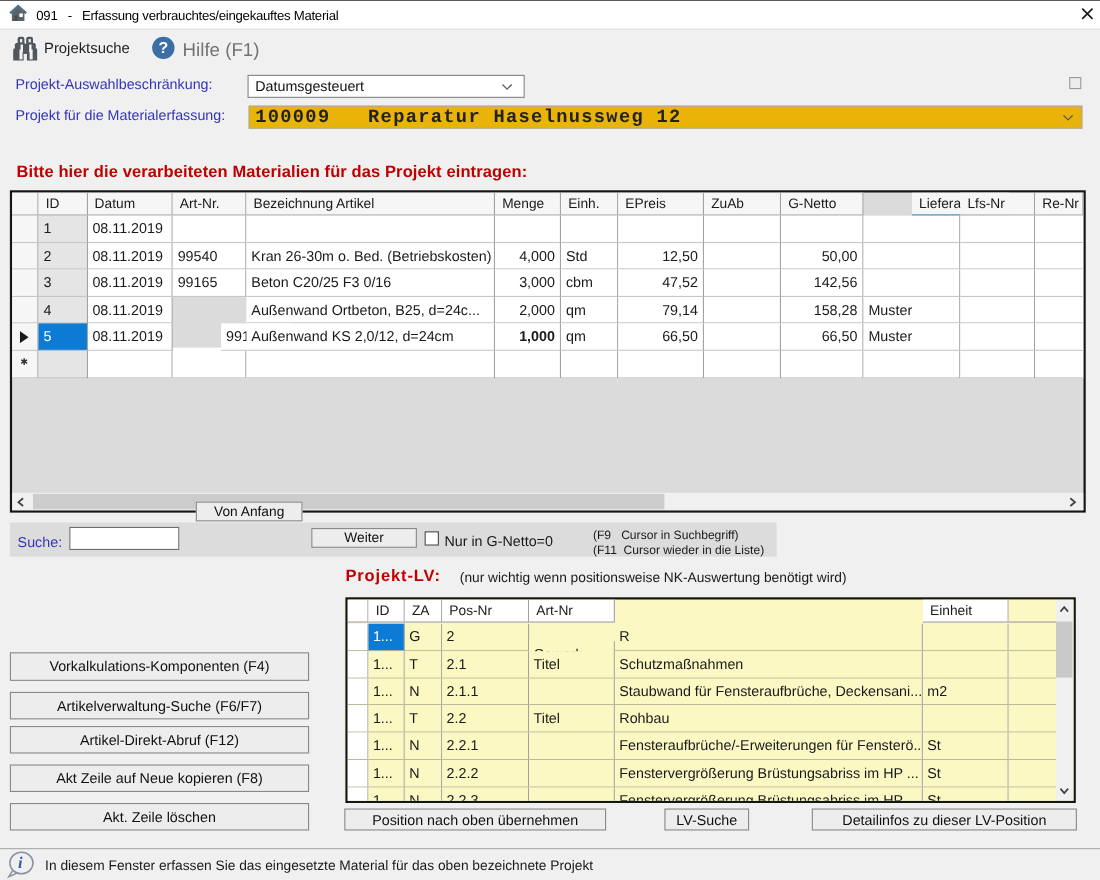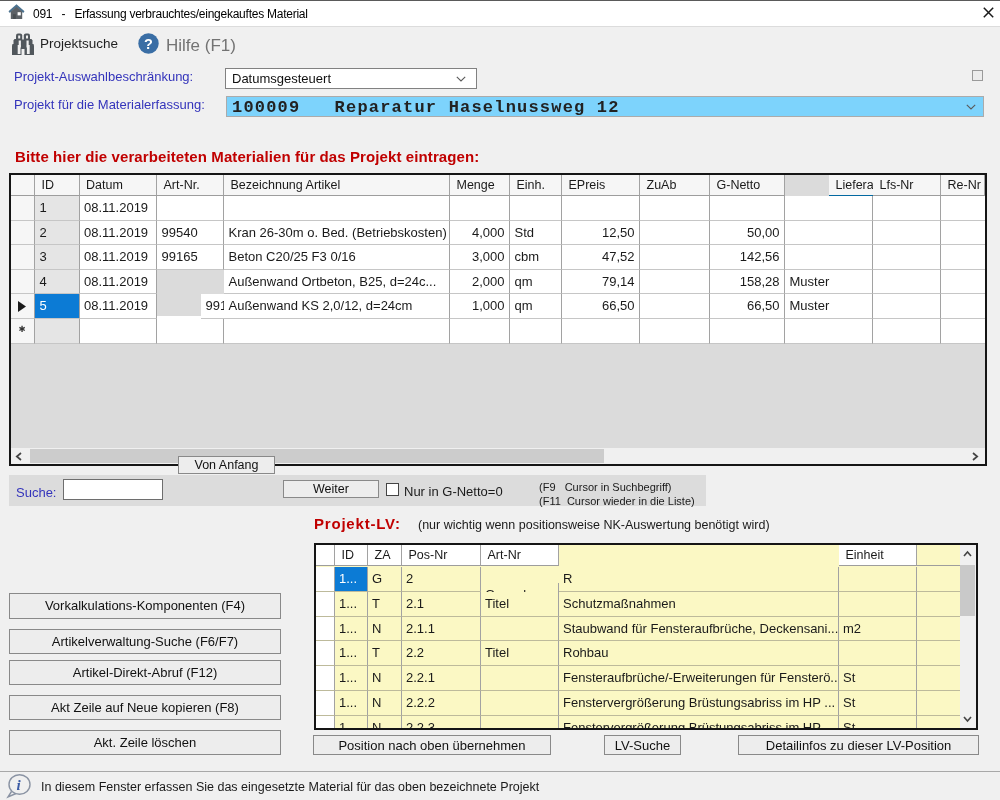--- a/index.html
+++ b/index.html
@@ -53,21 +53,21 @@
 
 <div class="abs lbl" style="left:14px;top:69px;">Projekt-Auswahlbeschränkung:</div>
 <div class="abs" style="left:225px;top:68px;width:252px;height:21px;background:#ffffff;border:1px solid #818181;box-sizing:border-box;">
   <div style="position:absolute;left:6px;top:2px;font-size:13px;color:#111;">Datumsgesteuert</div>
   <svg style="position:absolute;right:10px;top:7px;" width="10" height="6" viewBox="0 0 10 6">
       <path d="M0.8 0.8 L5 5 L9.2 0.8" stroke="#5a5a5a" stroke-width="1.1" fill="none"></path>
     </svg>
 </div>
 <div class="abs" style="left:972px;top:70px;width:11px;height:11px;background:#ececec;border:1px solid #9a9a9a;box-sizing:border-box;"></div>
 <div class="abs lbl" style="left:14px;top:97px;">Projekt für die Materialerfassung:</div>
-<div class="abs" style="left:226px;top:96px;width:758px;height:21px;background:#7dd3fc;border:1px solid #ababab;box-sizing:border-box;">
+<div class="abs" style="left:226px;top:96px;width:758px;height:21px;background:#eab308;border:1px solid #ababab;box-sizing:border-box;">
   <div style="position:absolute;left:5px;top:2px;font-size:17px;line-height:17px;font-family:'Liberation Mono',monospace;font-weight:bold;letter-spacing:1.2px;color:#222;">100009&nbsp;&nbsp;&nbsp;Reparatur Haselnussweg 12</div>
   <svg style="position:absolute;right:7px;top:7px;" width="10" height="6" viewBox="0 0 10 6">
       <path d="M0.8 0.8 L5 5 L9.2 0.8" stroke="#5a5a5a" stroke-width="1.1" fill="none"></path>
     </svg>
 </div>
 
 <div class="abs red" style="left:15px;top:147.5px;">Bitte hier die verarbeiteten Materialien für das Projekt eintragen:</div>
 
 <div class="abs" style="left:9px;top:173px;width:978px;height:293px;border:2px solid #151515;background:#dbdbdb;box-sizing:border-box;overflow:hidden;" id="maingrid">
     <div class="hcell" style="left:0px;top:0;width:24px;height:20.5px;line-height:20.5px;background:#f6f6f6;border-right:1px solid #a2a2a2;border-bottom:1px solid #9d9d9d;padding-left:6.5px;"></div>
@@ -137,21 +137,21 @@
     <div class="cell" style="left:930px;top:94.80000000000001px;width:44px;height:24.6px;background:#ffffff;border-bottom:1px solid #c6c6c6;"></div>
     <div class="cell" style="left:0;top:119.4px;width:24px;height:24.6px;background:#f6f6f6;border-right:1px solid #a2a2a2;border-bottom:1px solid #c6c6c6;">
       <svg width="8" height="11" viewBox="0 0 8 11" style="position:absolute;left:7px;top:6.5px;">
         <path d="M0 0 L8 5.5 L0 11 Z" fill="#1a1a1a"></path>
       </svg>
     </div>
     <div class="cell" style="left:24px;top:119.4px;width:44.5px;height:24.6px;line-height:24.6px;background:#0c7bd5;border-right:1px solid #a2a2a2;border-bottom:1px solid #c6c6c6;padding-left:4.5px;color:#ffffff;">5</div>
     <div class="cell" style="left:68.5px;top:119.4px;width:77.5px;height:24.6px;line-height:24.6px;background:#ffffff;border-right:1px solid #a2a2a2;border-bottom:1px solid #c6c6c6;padding-left:4.5px;">08.11.2019</div>
     <div class="cell" style="left:146px;top:119.4px;width:67px;height:24.6px;line-height:24.6px;background:#ffffff;border-right:1px solid #a2a2a2;border-bottom:1px solid #c6c6c6;padding-left:4.5px;margin-left:44px;">99162</div>
     <div class="cell" style="left:213px;top:119.4px;width:226px;height:24.6px;line-height:24.6px;background:#ffffff;border-right:1px solid #a2a2a2;border-bottom:1px solid #c6c6c6;padding-left:4.5px;">Außenwand KS 2,0/12, d=24cm</div>
-    <div class="cell" style="left:439px;top:119.4px;width:60px;height:24.6px;line-height:24.6px;background:#ffffff;border-right:1px solid #a2a2a2;border-bottom:1px solid #c6c6c6;padding-left:4.5px;padding-left:0;padding-right:4.5px;text-align:right;">1,000</div>
+    <div class="cell" style="left:439px;top:119.4px;width:60px;height:24.6px;line-height:24.6px;background:#ffffff;border-right:1px solid #a2a2a2;border-bottom:1px solid #c6c6c6;padding-left:4.5px;padding-left:0;padding-right:4.5px;text-align:right;font-weight:bold;">1,000</div>
     <div class="cell" style="left:499px;top:119.4px;width:52px;height:24.6px;line-height:24.6px;background:#ffffff;border-right:1px solid #a2a2a2;border-bottom:1px solid #c6c6c6;padding-left:4.5px;">qm</div>
     <div class="cell" style="left:551px;top:119.4px;width:78px;height:24.6px;line-height:24.6px;background:#ffffff;border-right:1px solid #a2a2a2;border-bottom:1px solid #c6c6c6;padding-left:4.5px;padding-left:0;padding-right:4.5px;text-align:right;">66,50</div>
     <div class="cell" style="left:629px;top:119.4px;width:70px;height:24.6px;line-height:24.6px;background:#ffffff;border-right:1px solid #a2a2a2;border-bottom:1px solid #c6c6c6;padding-left:4.5px;padding-left:0;padding-right:4.5px;text-align:right;"></div>
     <div class="cell" style="left:699px;top:119.4px;width:75px;height:24.6px;line-height:24.6px;background:#ffffff;border-right:1px solid #a2a2a2;border-bottom:1px solid #c6c6c6;padding-left:4.5px;padding-left:0;padding-right:4.5px;text-align:right;">66,50</div>
     <div class="cell" style="left:774px;top:119.4px;width:88px;height:24.6px;line-height:24.6px;background:#ffffff;border-right:1px solid #a2a2a2;border-bottom:1px solid #c6c6c6;padding-left:4.5px;">Muster</div>
     <div class="cell" style="left:862px;top:119.4px;width:68px;height:24.6px;line-height:24.6px;background:#ffffff;border-right:1px solid #a2a2a2;border-bottom:1px solid #c6c6c6;padding-left:4.5px;"></div>
     <div class="cell" style="left:930px;top:119.4px;width:44px;height:24.6px;background:#ffffff;border-bottom:1px solid #c6c6c6;"></div>
     <div class="cell" style="left:0;top:144px;width:24px;height:24.6px;background:#f6f6f6;border-right:1px solid #a2a2a2;border-bottom:1px solid #c6c6c6;">
       <div style="position:absolute;left:7.5px;top:5px;font-size:8.5px;color:#333;">✱</div>
     </div>

